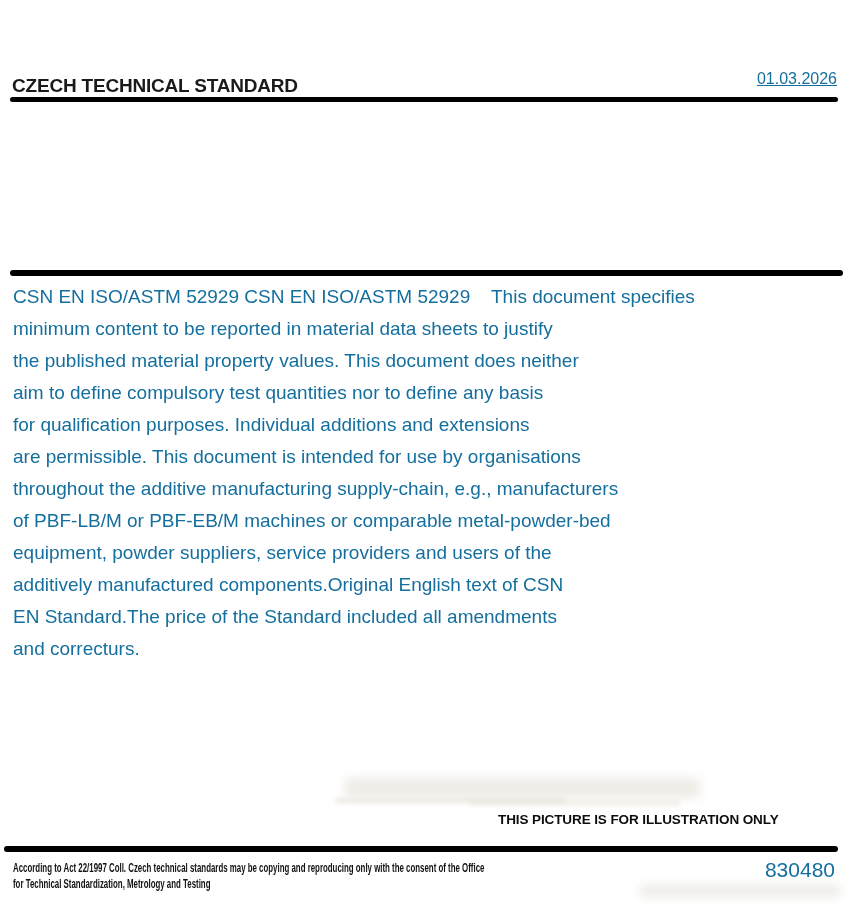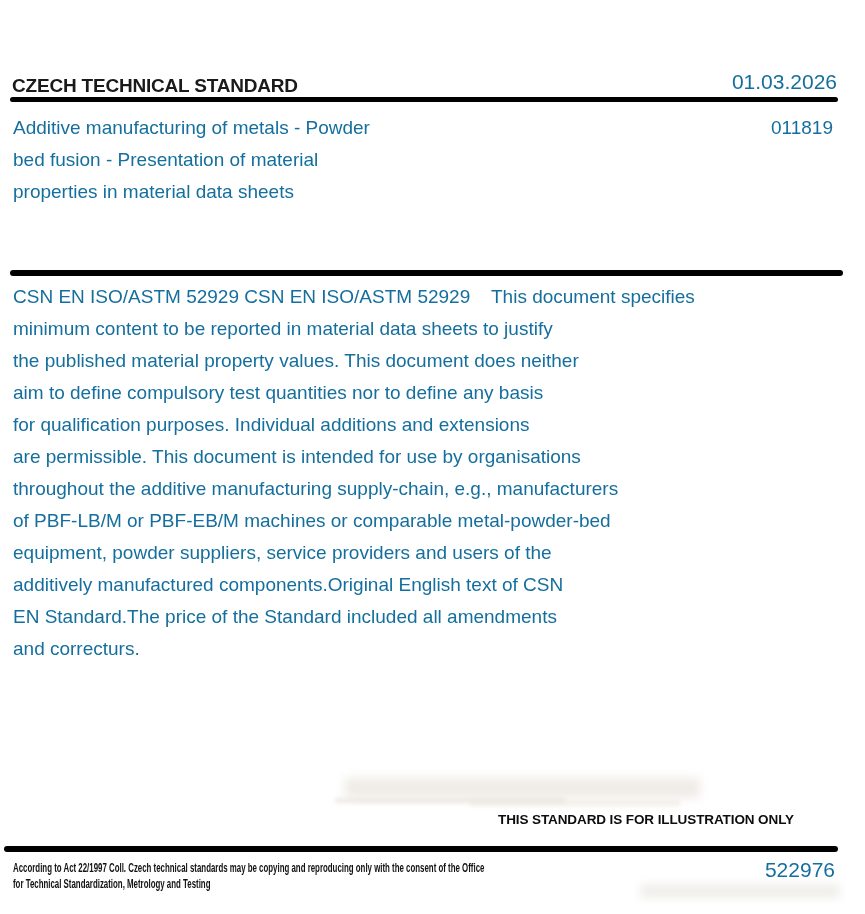--- a/index.html
+++ b/index.html
@@ -13,21 +13,21 @@
     overflow:hidden;
     padding-left:27px;
   }
   .header-label {
     position:absolute; left:12px; top:75px;
     font-size:19px; font-weight:700; color:var(--ink);
     letter-spacing:-0.2px; white-space:nowrap;
   }
   .issue-date {
     position:absolute; right:28px; top:70px;
-    font-size:21px; color:var(--accent); white-space:nowrap;
+    font-size:16px; color:var(--accent); white-space:nowrap;text-decoration:underline;
   }
   .rule { position:absolute; background:#000; border-radius:3px; }
   .rule-1 { left:10px; top:97px;  width:828px; height:5px; }
   .rule-2 { left:10px; top:270px; width:833px; height:6px; }
   .rule-3 { left:4px;  top:846px; width:834px; height:6px; }
   .standard-title {
     position:absolute; left:13px; top:112px;
     font-size:19px; line-height:32px; color:var(--accent);
     white-space:pre-wrap;
   }
@@ -71,26 +71,22 @@
 <body>
 
 <div class="page">
 
   <div class="header-label">CZECH TECHNICAL STANDARD</div>
 
   <div class="issue-date">01.03.2026</div>
 
   <div class="rule rule-1"></div>
 
-  <div class="standard-title">Additive manufacturing of metals - Powder
-bed fusion - Presentation of material
-properties in material data sheets</div>
 
   <div class="designation-block">
-    <span>011819</span>
   </div>
 
   <div class="rule rule-2"></div>
 
   <div class="abstract">CSN EN ISO/ASTM 52929 CSN EN ISO/ASTM 52929    This document specifies
 minimum content to be reported in material data sheets to justify
 the published material property values. This document does neither
 aim to define compulsory test quantities nor to define any basis
 for qualification purposes. Individual additions and extensions
 are permissible. This document is intended for use by organisations
@@ -99,22 +95,22 @@
 equipment, powder suppliers, service providers and users of the
 additively manufactured components.Original English text of CSN
 EN Standard.The price of the Standard included all amendments
 and correcturs.</div>
 
   <div class="smudge smudge-1"></div>
   <div class="smudge smudge-2"></div>
   <div class="smudge smudge-3"></div>
   <div class="smudge smudge-4"></div>
 
-  <div class="illustration-note">THIS STANDARD IS FOR ILLUSTRATION ONLY</div>
+  <div class="illustration-note">THIS PICTURE IS FOR ILLUSTRATION ONLY</div>
 
   <div class="rule rule-3"></div>
 
   <div class="copyright-notice">According to Act 22/1997 Coll. Czech technical standards may be copying and reproducing only with the consent of the Office
 for Technical Standardization, Metrology and Testing</div>
 
-  <div class="order-number">522976</div>
+  <div class="order-number">830480</div>
 
 </div>
 
 </body></html>

